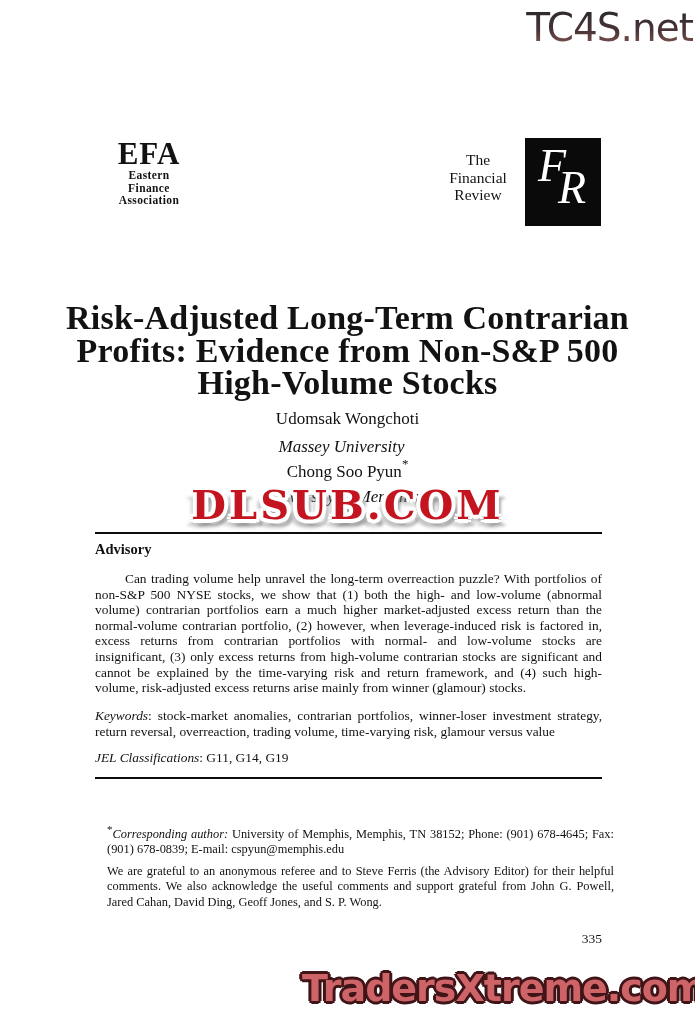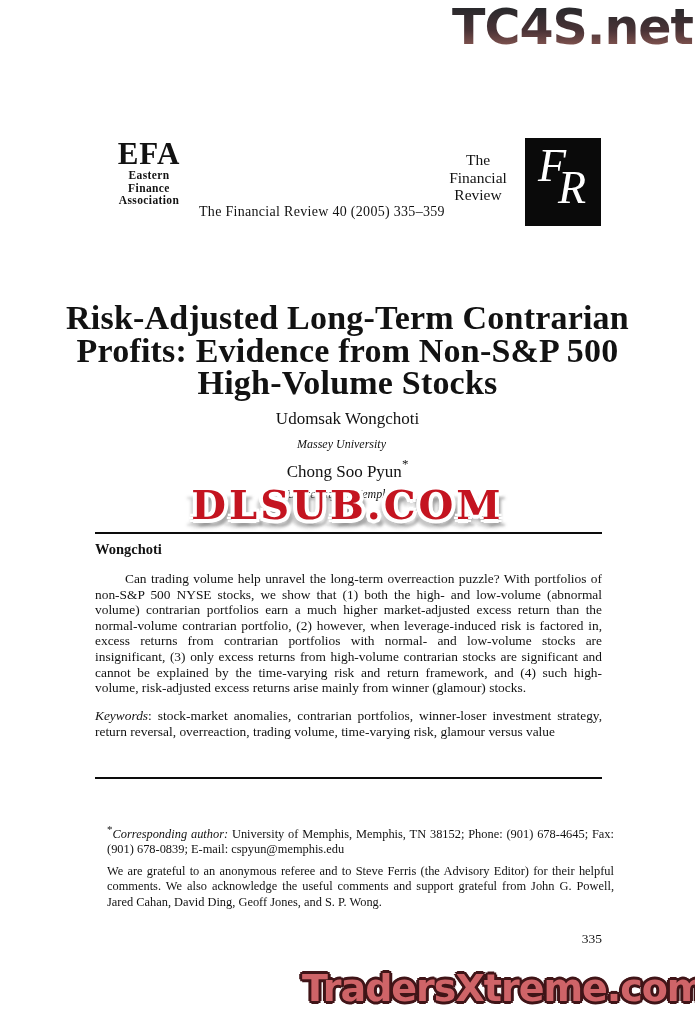--- a/index.html
+++ b/index.html
@@ -5,22 +5,22 @@
   html,body { margin:0; padding:0; background:#e8e8e8; }
   .page {
     position:relative; width:695px; height:1024px; margin:0 auto;
     background:#ffffff; overflow:hidden;
     font-family:"Liberation Serif", serif; color:#121212;
   }
 
   
   .wm-top {
     position:absolute; top:2px; right:2px;
-    font-family:"DejaVu Sans", sans-serif; font-weight:bold;
-    font-size:49px; letter-spacing:-1px; line-height:52px;
+    font-family:"DejaVu Sans", sans-serif; font-weight:normal;
+    font-size:39px; letter-spacing:-1px; line-height:52px;
     background:linear-gradient(180deg,#29292c 12%,#4a3336 55%,#8f5c56 92%);
     -webkit-background-clip:text; background-clip:text; color:transparent;margin-left:28px;
   }
   .wm-mid {
     position:absolute; top:481px; left:50%; transform:translateX(-50%);
     font-family:"DejaVu Serif", serif; font-weight:bold;
     font-size:40px; letter-spacing:3px; white-space:nowrap;
     color:#c41420;
     text-shadow:
       -3px -3px 0 #fff, 3px -3px 0 #fff, -3px 3px 0 #fff, 3px 3px 0 #fff,
@@ -61,21 +61,21 @@
   }
   .fr-f { left:13px; top:5px; }
   .fr-r { left:33px; top:27px; }
 
   
   .title {
     position:absolute; left:0; right:0; top:302px; text-align:center;
     font-weight:bold; font-size:34px; line-height:32.5px; letter-spacing:.2px;
   }
   .author-name { position:absolute; left:0; right:0; text-align:center; font-size:17px; }
-  .author-affil { position:absolute; left:0; right:12px; text-align:center; font-style:italic; font-size:12px; }
+  .author-affil { position:absolute; left:0; right:12px; text-align:center; font-style:italic; font-size:17px; }
   .an1 { top:409px; }
   .aa1 { top:437px; }
   .an2 { top:456px; }
   .aa2 { top:487px; }
   .author-mark { font-size:13px; vertical-align:9px; }
 
   
   .rule { position:absolute; left:95px; width:507px; height:0; border-top:2.5px solid #0c0c0c; }
   .rule-abstract { top:532px; }
   .rule-footnote { top:777px; }
@@ -111,21 +111,20 @@
   <div class="wm-mid">DLSUB.COM</div>
   <div class="wm-bottom">TradersXtreme.com</div>
 
   <div class="efa">
     <div class="efa-acronym">EFA</div>
     <div class="efa-sub">Eastern</div>
     <div class="efa-sub">Finance</div>
     <div class="efa-sub">Association</div>
   </div>
 
-  <div class="journal-line">The Financial Review 40 (2005) 335–359</div>
 
   <div class="journal-name">
     <div>The</div>
     <div>Financial</div>
     <div>Review</div>
   </div>
 
   <div class="fr-box">
     <span class="fr-f">F</span>
     <span class="fr-r">R</span>
@@ -140,27 +139,30 @@
   <div class="author-name an1">
     <span>Udomsak Wongchoti</span>
   </div>
   <div class="author-affil aa1">Massey University</div>
   <div class="author-name an2">
     <span>Chong Soo Pyun</span><span class="author-mark">*</span>
   </div>
   <div class="author-affil aa2">University of Memphis</div>
 
   <div class="rule rule-abstract"></div>
-  <div class="abstract-heading">Wongchoti</div>
+  <div class="abstract-heading">Advisory</div>
   <div class="abstract-body">Can trading volume help unravel the long-term overreaction puzzle? With portfolios of non-S&amp;P 500 NYSE stocks, we show that (1) both the high- and low-volume (abnormal volume) contrarian portfolios earn a much higher market-adjusted excess return than the normal-volume contrarian portfolio, (2) however, when leverage-induced risk is factored in, excess returns from contrarian portfolios with normal- and low-volume stocks are insignificant, (3) only excess returns from high-volume contrarian stocks are significant and cannot be explained by the time-varying risk and return framework, and (4) such high-volume, risk-adjusted excess returns arise mainly from winner (glamour) stocks.</div>
 
   <div class="keywords">
     <span class="it">Keywords</span><span>: stock-market anomalies, contrarian portfolios, winner-loser investment strategy, return reversal, overreaction, trading volume, time-varying risk, glamour versus value</span>
   </div>
 
+  <div class="jel">
+    <span class="it">JEL Classifications</span><span>: G11, G14, G19</span>
+  </div>
 
   <div class="rule rule-footnote"></div>
   <div class="fn fn1">
     <span class="fn-mark">*</span><span class="it">Corresponding author:</span><span> University of Memphis, Memphis, TN 38152; Phone: (901) 678-4645; Fax: (901) 678-0839; E-mail: cspyun@memphis.edu</span>
   </div>
   <div class="fn fn2">We are grateful to an anonymous referee and to Steve Ferris (the Advisory Editor) for their helpful comments. We also acknowledge the useful comments and support grateful from John G. Powell, Jared Cahan, David Ding, Geoff Jones, and S. P. Wong.</div>
 
   <div class="page-num">335</div>
 
 </div>

